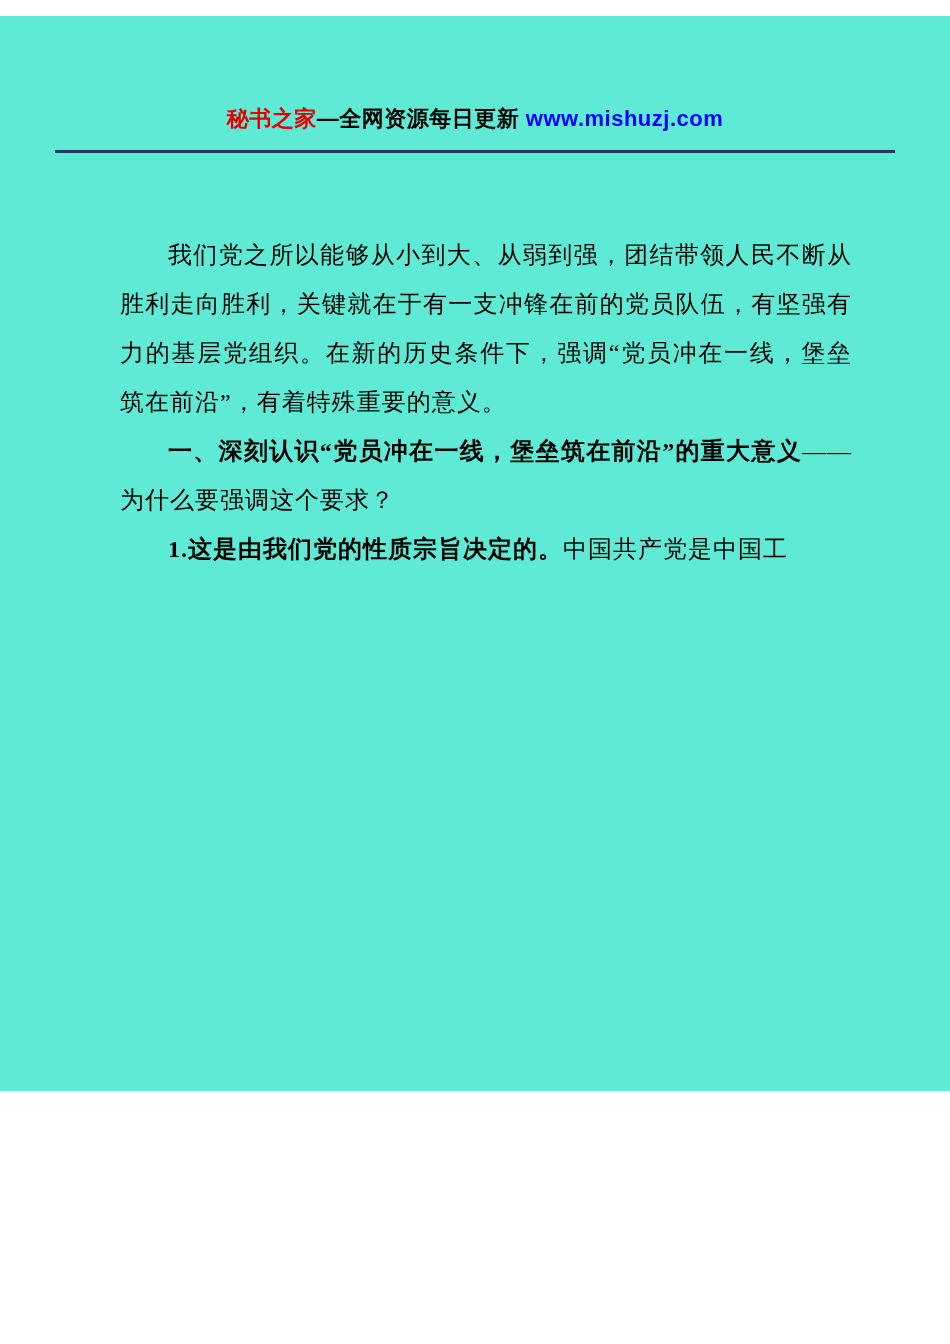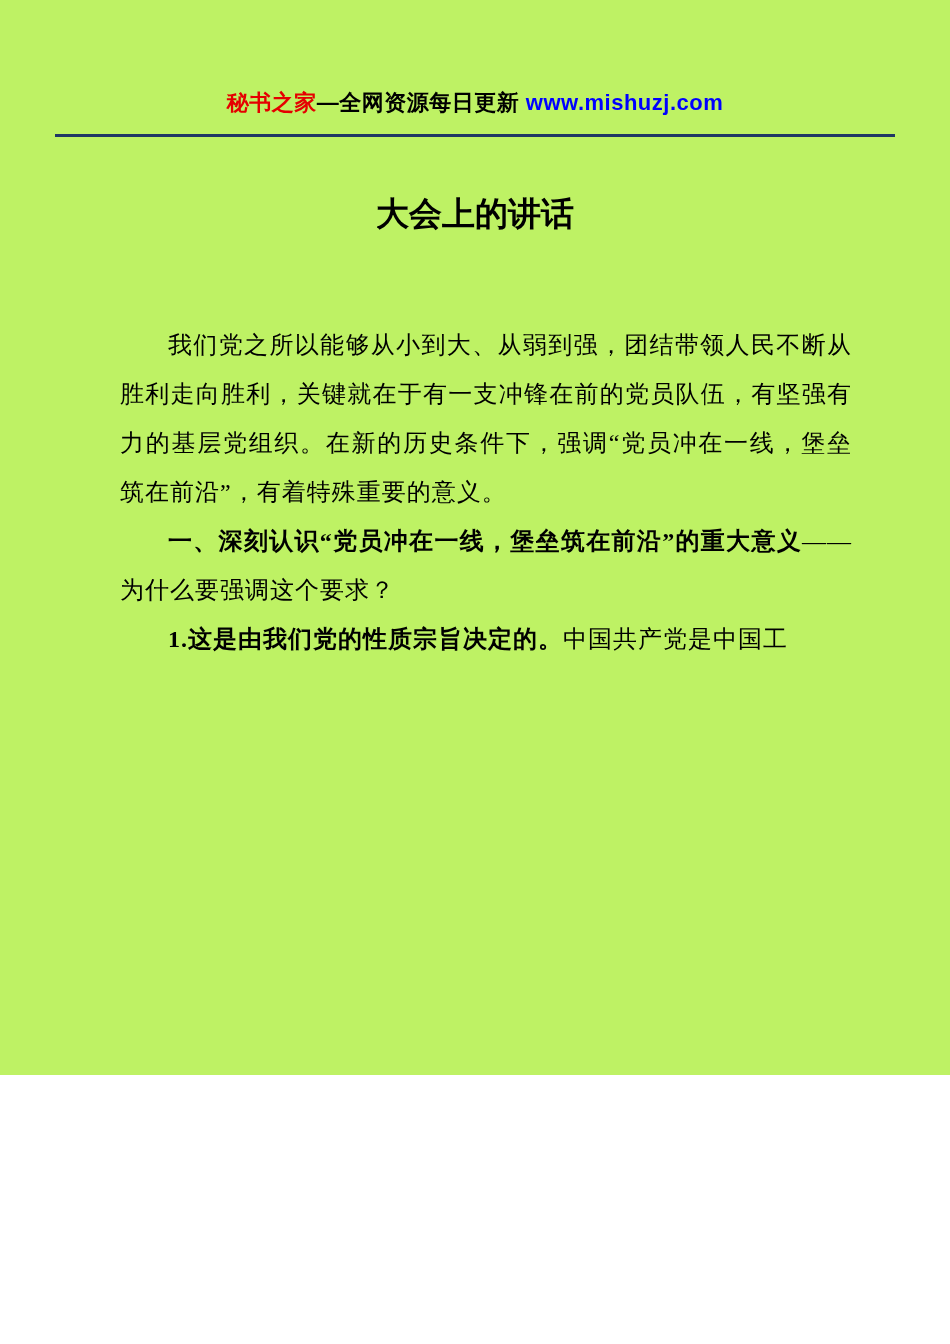--- a/index.html
+++ b/index.html
@@ -4,22 +4,22 @@
 <style>
   html, body {
     margin: 0;
     padding: 0;
     background: #ffffff;
   }
   .page {
     position: relative;
     width: 950px;
     height: 1075px;
-    margin: 0 auto;
-    background: #bef264;
+    margin: 16px auto;
+    background: #5eead4;
     font-family: "Liberation Serif", serif;
     color: #000000;
     overflow: hidden;
     box-sizing: border-box;
     padding-top: 88px;
   }
   .site-header {
     text-align: center;
     font-size: 22px;
     font-weight: 700;
@@ -69,21 +69,20 @@
 
 <div class="page">
 
   <div class="site-header">
     <span class="brand">秘书之家</span><span class="tagline">—全网资源每日更新 </span><span class="url">www.mishuzj.com</span>
   </div>
 
   <hr class="header-rule">
 
   <h1 class="doc-title">
-    <span class="title-line">大会上的讲话</span>
   </h1>
 
   <div class="doc-body">
     <p>我们党之所以能够从小到大、从弱到强，团结带领人民不断从胜利走向胜利，关键就在于有一支冲锋在前的党员队伍，有坚强有力的基层党组织。在新的历史条件下，强调“党员冲在一线，堡垒筑在前沿”，有着特殊重要的意义。</p>
     <p><b>一、深刻认识“党员冲在一线，堡垒筑在前沿”的重大意义</b><span>——为什么要强调这个要求？</span></p>
     <p><b>1.这是由我们党的性质宗旨决定的。</b><span>中国共产党是中国工</span></p>
   </div>
 
 </div>
 

